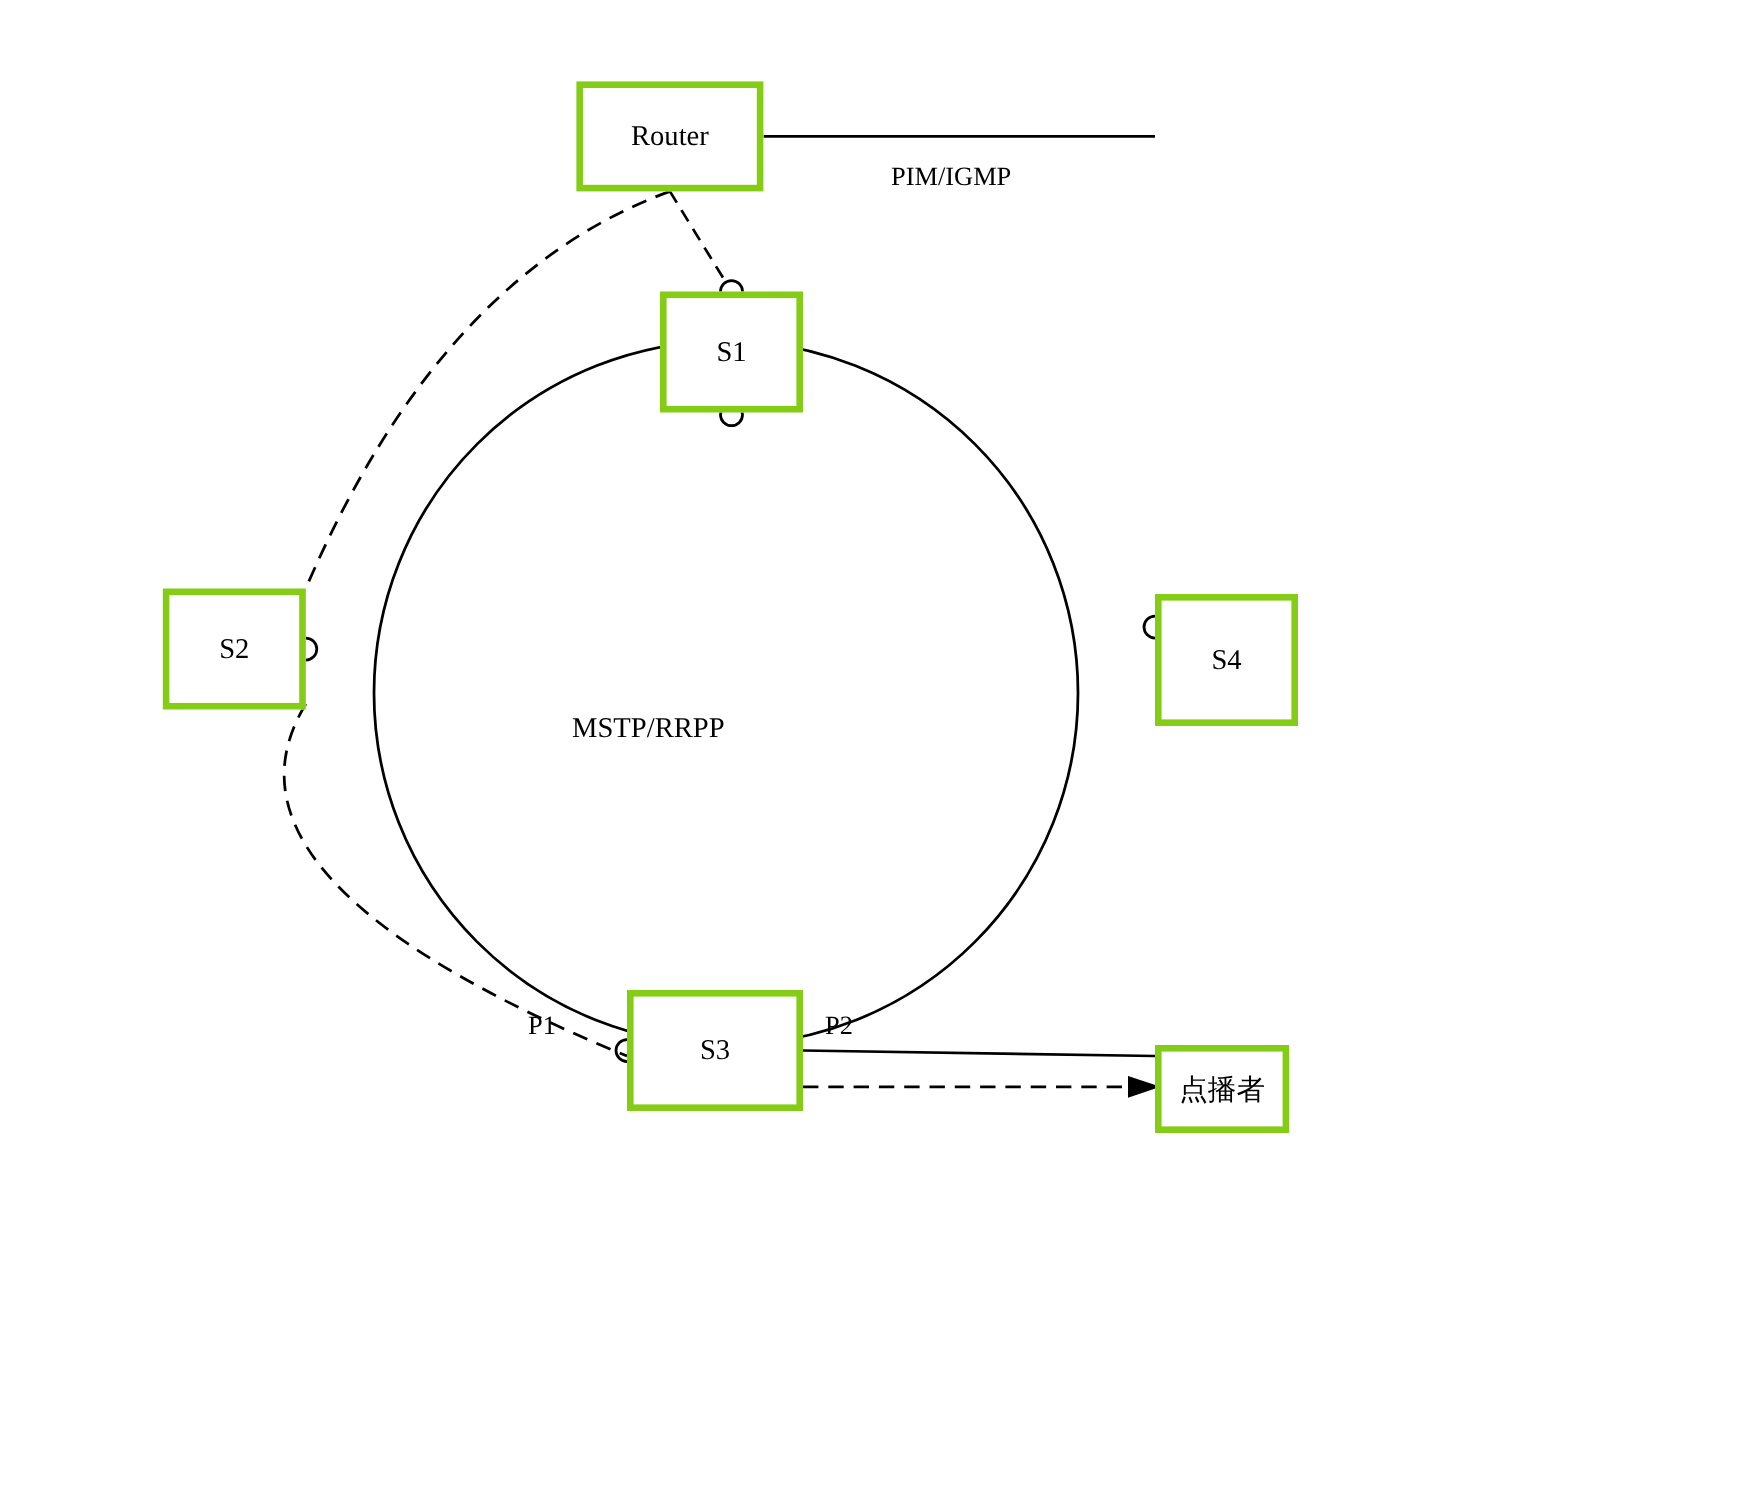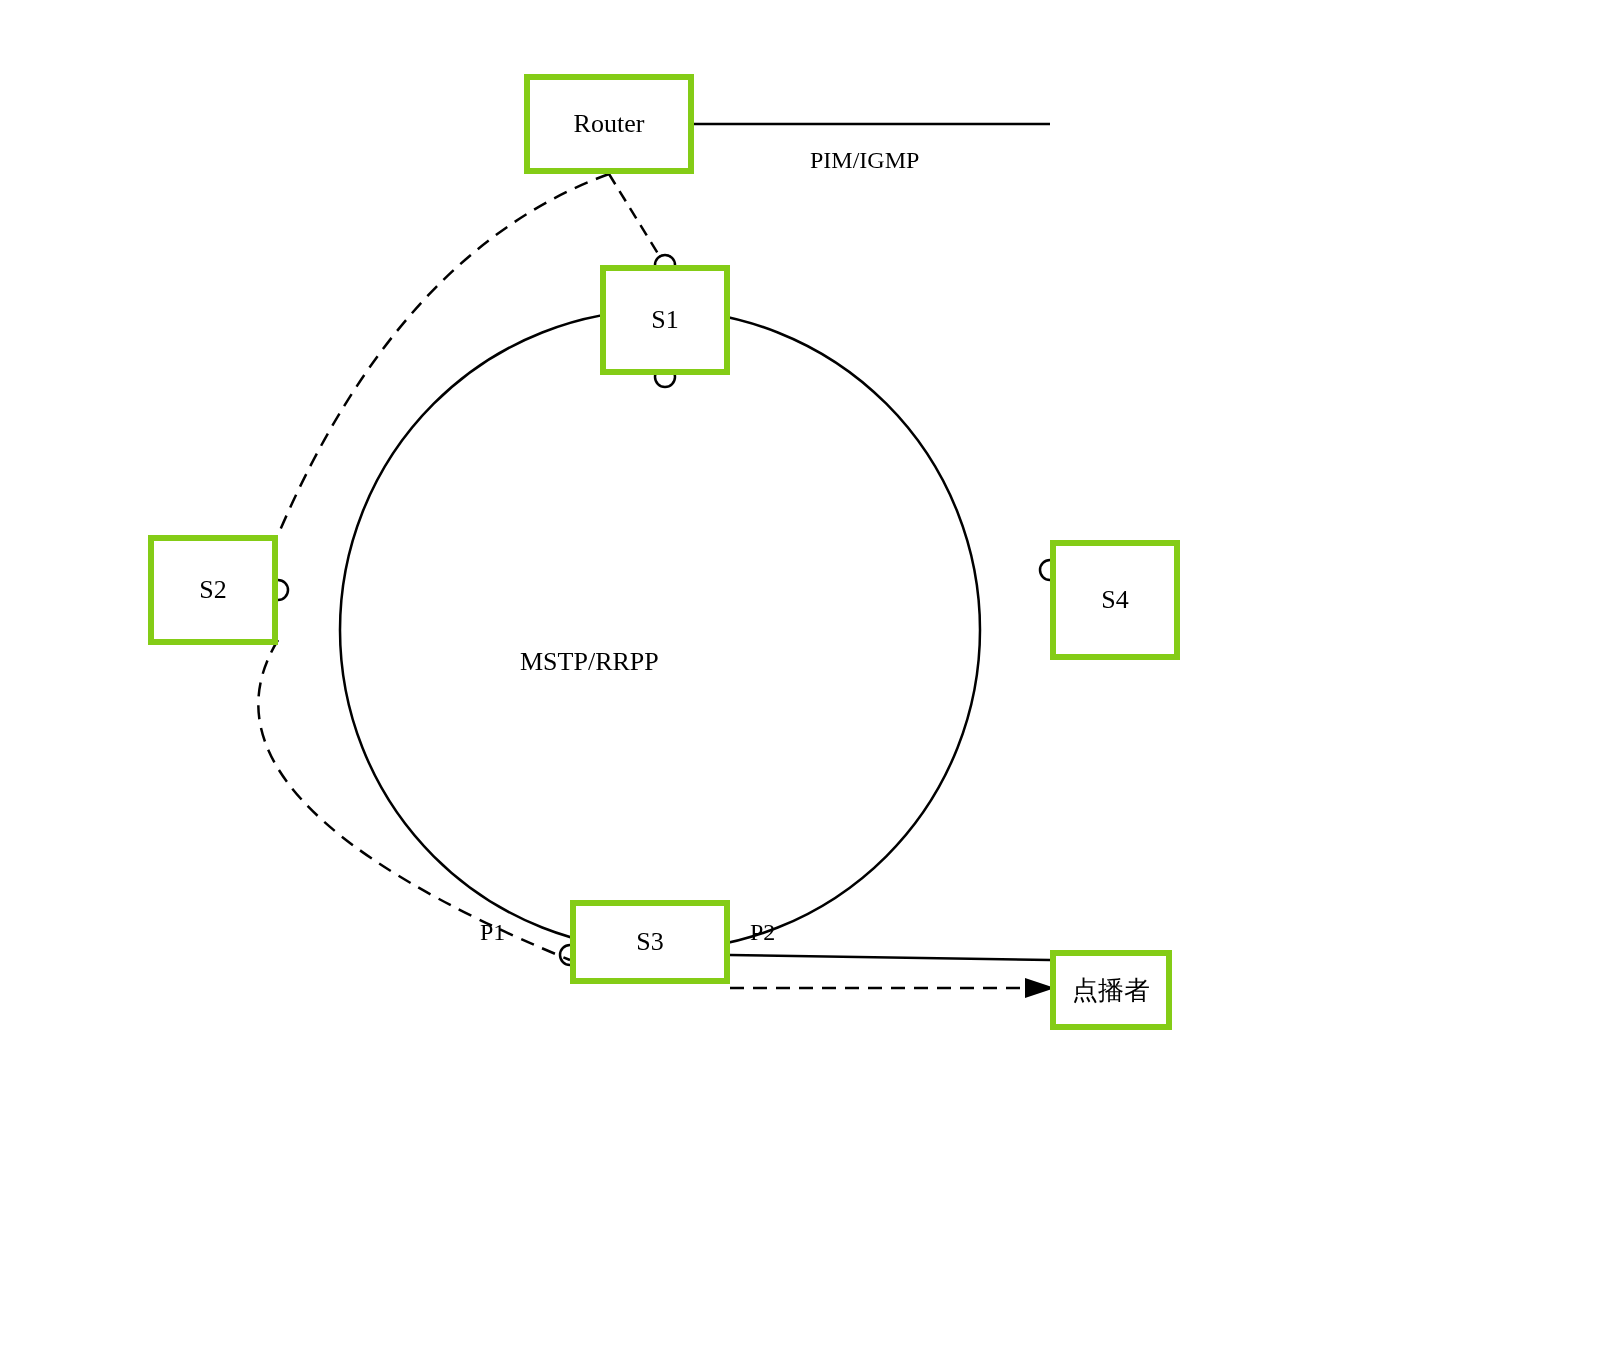--- a/index.html
+++ b/index.html
@@ -59,21 +59,21 @@
     }
     #s4-box {
       width: 130px;
       height: 120px;
       left: 1050px;
       top: 510px;
       margin-top: 30px;
     }
     #s3-box {
       width: 160px;
-      height: 84px;
+      height: 110px;
       left: 570px;
       top: 900px;
     }
     #vod-client-box {
       width: 122px;
       height: 80px;
       left: 1050px;
       top: 950px;
     }
   </style>

